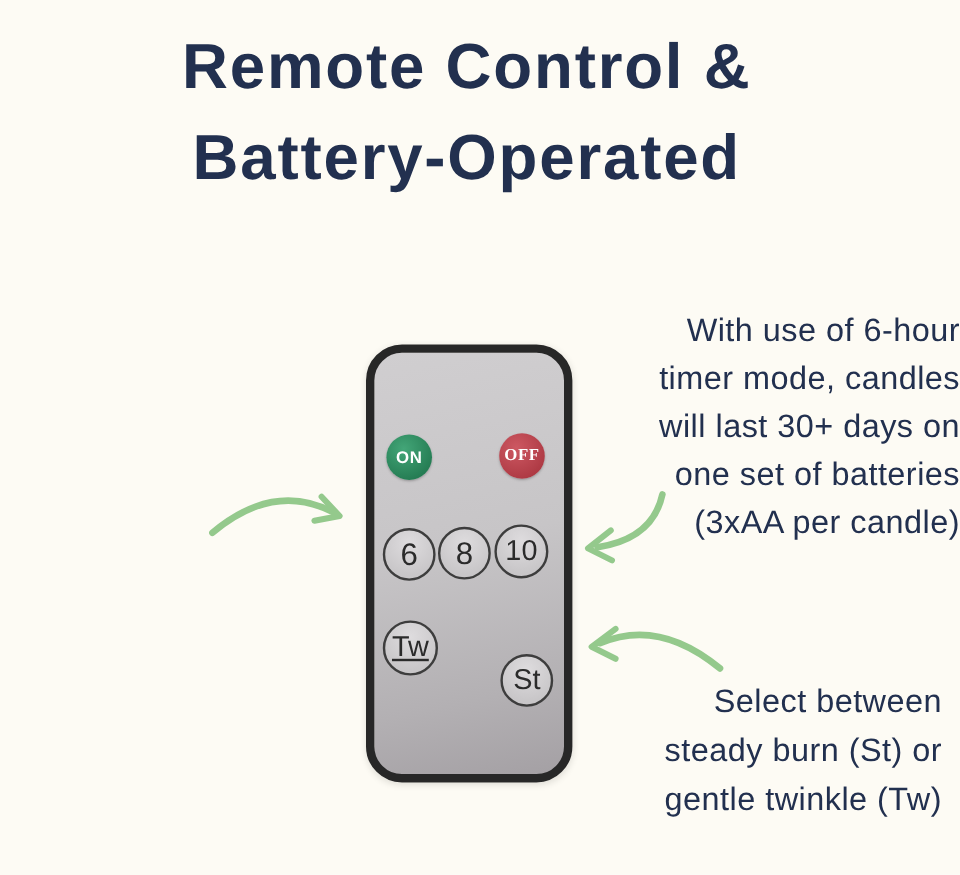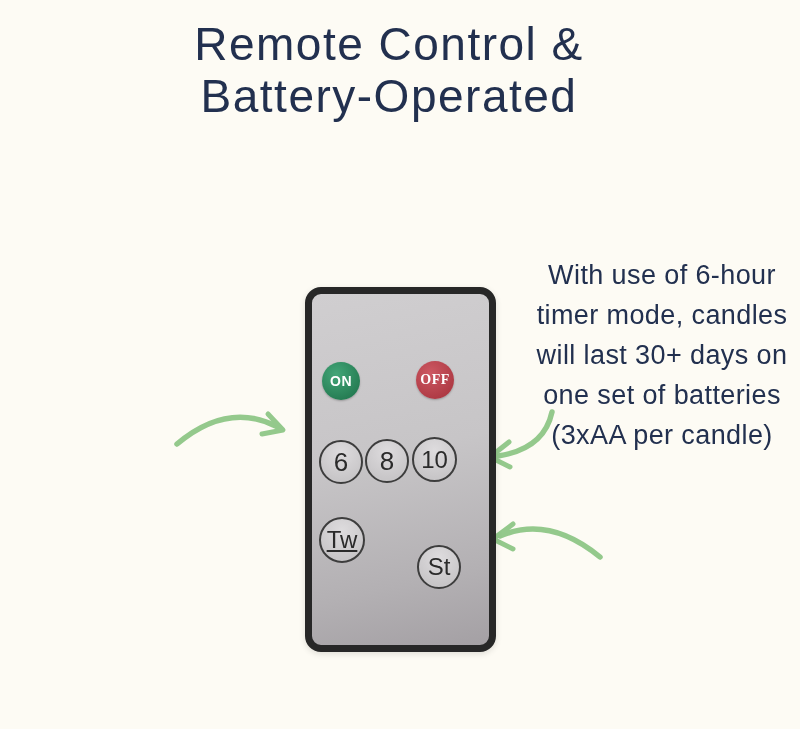--- a/index.html
+++ b/index.html
@@ -7,45 +7,45 @@
     position:relative;
     width:800px;height:729px;
     background:var(--background,#fdfbf4);
     font-family:"Liberation Sans", sans-serif;
     overflow:hidden;
   }
   .title{
     position:absolute;top:18px;left:0;width:778px;
     margin:0;
     text-align:center;
-    font-size:46px;line-height:52px;font-weight:normal;
+    font-size:53px;line-height:76px;font-weight:bold;
     letter-spacing:1.5px;
     color:var(--text-navy,#22304f);
     white-space:pre-line;
   }
   .note{
     position:absolute;
-    text-align:center;
+    text-align:right;
     color:var(--text-navy,#22304f);
     white-space:pre-line;
     letter-spacing:0.4px;
   }
   .note-left{left:10px;top:442px;width:285px;font-size:28px;line-height:42px;}
   .note-top-right{left:524px;top:255px;width:276px;font-size:27px;line-height:40px;}
   .note-bottom-right{left:505px;top:564px;width:280px;font-size:27px;line-height:41px;}
 
   .arrows{position:absolute;left:0;top:0;pointer-events:none;}
   .arrow{fill:none;stroke:var(--arrow-green,#94c98c);stroke-width:5.5;stroke-linecap:round;}
   .arrowhead-path{fill:none;stroke:var(--arrow-green,#94c98c);stroke-width:5;stroke-linecap:round;stroke-linejoin:round;}
 
   .remote{
-    position:absolute;left:305px;top:287px;width:191px;height:365px;
+    position:absolute;left:305px;top:287px;width:172px;height:365px;
     box-sizing:border-box;
     border:7px solid var(--remote-border,#272727);
-    border-radius:16px;
+    border-radius:30px;
     background:linear-gradient(168deg,#d0ced0 0%,#c7c5c7 45%,#b3b0b3 80%,#a4a0a4 100%);
     box-shadow:0 2px 6px rgba(0,0,0,0.12);
   }
   .rbtn{
     position:absolute;
     border-radius:50%;
     display:flex;align-items:center;justify-content:center;
     box-sizing:border-box;
   }
   .rbtn-onoff{
@@ -94,14 +94,17 @@
     <div class="rbtn rbtn-round rbtn-t12">10</div>
     <div class="rbtn rbtn-round rbtn-tw">Tw</div>
     <div class="rbtn rbtn-round rbtn-st">St</div>
   </div>
 
   <div class="note note-top-right">With use of 6-hour
 timer mode, candles
 will last 30+ days on
 one set of batteries
 (3xAA per candle)</div>
+  <div class="note note-bottom-right">Select between
+steady burn (St) or
+gentle twinkle (Tw)</div>
 
 </div>
 
 </body></html>

